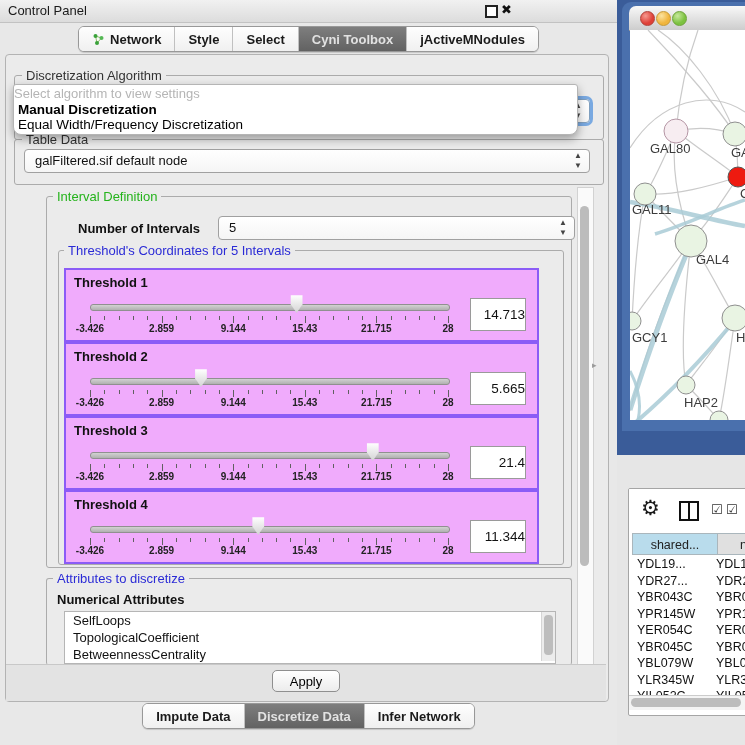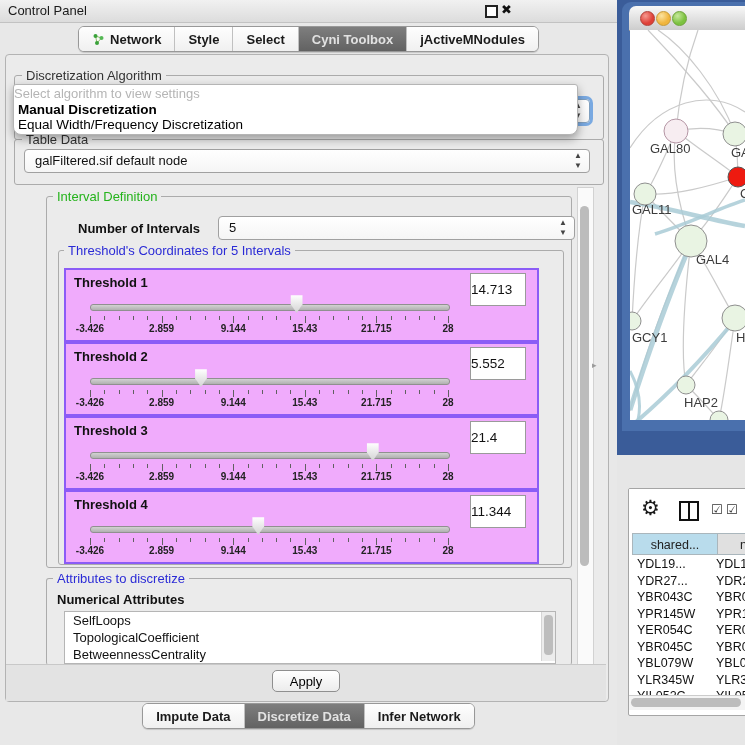--- a/index.html
+++ b/index.html
@@ -47,22 +47,22 @@
   .th-label{position:absolute;left:8px;top:5px;font-size:13px;font-weight:bold;color:#111;}
   .th-track{position:absolute;left:24px;top:34px;width:358px;height:5px;border:1px solid #909090;
             border-radius:3px;background:linear-gradient(#d2d2d2,#b0b0b0);}
   .th-thumb{position:absolute;top:25px;width:14px;height:18px;background:linear-gradient(#ffffff,#d3d3d3);
             clip-path:polygon(8% 2%,92% 2%,92% 52%,50% 100%,8% 52%);filter:drop-shadow(0 0 1px #777);}
   .th-ticks{position:absolute;left:24px;top:46px;width:358px;height:8px;}
   .tick{position:absolute;top:0;width:1px;height:4px;background:#606060;}
   .tick.major{height:7px;}
   .th-ticklabels{position:absolute;left:24px;top:53px;width:358px;height:13px;}
   .ticklab{position:absolute;transform:translateX(-50%);font-size:10px;font-weight:bold;color:#222;white-space:nowrap;}
-  .th-value{position:absolute;left:404px;top:3px;width:54px;height:31px;background:#fff;
-            border:1px solid #9a9a9a;font-size:13.5px;line-height:31px;text-align:left;}
+  .th-value{position:absolute;left:404px;top:28px;width:54px;height:31px;background:#fff;
+            border:1px solid #9a9a9a;font-size:13.5px;line-height:31px;text-align:right;}
   
   #attr-list{position:absolute;left:58px;top:556px;width:490px;height:51px;background:#fff;
              border:1px solid #b5b5b5;overflow:hidden;}
   .attr-item{font-size:13px;line-height:17px;padding-left:8px;white-space:nowrap;}
   #attr-sb{position:absolute;right:0;top:0;width:13px;height:49px;background:#ececec;border-left:1px solid #d5d5d5;}
   #attr-sb span{position:absolute;left:2px;top:3px;width:9px;height:40px;background:#bdbdbd;border-radius:4px;}
   #apply-strip{position:absolute;left:0;top:609px;width:600px;height:36px;background:#e3e3e3;
                border-top:1px solid #c8c8c8;display:flex;justify-content:center;}
   #apply-btn{margin-top:5px;width:68px;height:22px;background:linear-gradient(#ffffff,#ececec);
              border:1px solid #8f8f8f;border-radius:5px;font-size:13px;font-family:inherit;}
@@ -259,21 +259,21 @@
             <span class="tick major" style="left: 358px;"></span>
           </div>
           <div class="th-ticklabels">
             <span class="ticklab" style="left: 0%;">-3.426</span>
             <span class="ticklab" style="left: 20%;">2.859</span>
             <span class="ticklab" style="left: 40%;">9.144</span>
             <span class="ticklab" style="left: 60%;">15.43</span>
             <span class="ticklab" style="left: 80%;">21.715</span>
             <span class="ticklab" style="left: 100%;">28</span>
           </div>
-          <div class="th-value">5.552</div>
+          <div class="th-value">5.665</div>
         </div>
         <div class="th-box" style="top: 361px;">
           <div class="th-label">Threshold 3</div>
           <div class="th-track"></div>
           <div class="th-thumb" style="left: 299.814px;"></div>
           <div class="th-ticks">
             <span class="tick major" style="left: 0px;"></span>
             <span class="tick" style="left: 14.32px;"></span>
             <span class="tick" style="left: 28.64px;"></span>
             <span class="tick" style="left: 42.96px;"></span>

